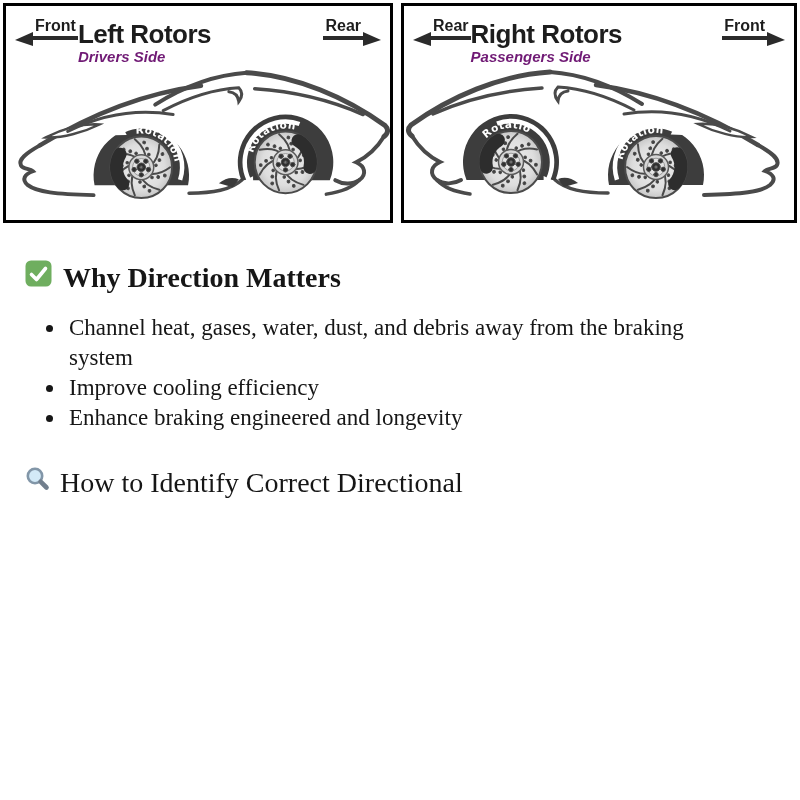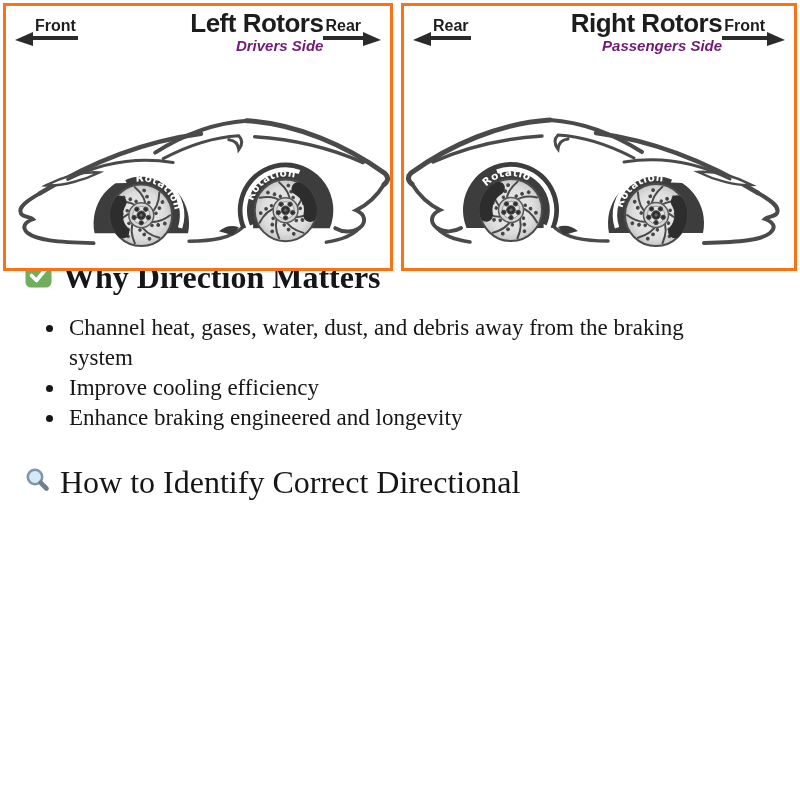--- a/index.html
+++ b/index.html
@@ -1,37 +1,37 @@
 <!DOCTYPE html>
 <html><head>
 <meta charset="utf-8">
 <style>
   html,body{margin:0;padding:0;background:#fff;}
   body{width:800px;font-family:"Liberation Serif",serif;color:#161616;}
 
   
   .figure{position:relative;width:800px;height:224px;background:#fff;}
-  .panel{position:absolute;top:3px;height:268px;border:3px solid #f97316;box-sizing:border-box;background:#fff;}
+  .panel{position:absolute;top:3px;height:220px;border:3px solid #000000;box-sizing:border-box;background:#fff;}
   .panel.left{left:3px;width:390px;}
   .panel.right{left:401px;width:396px;}
   .panel-header{position:absolute;top:3px;left:9px;right:9px;display:flex;justify-content:space-between;z-index:2;}
-  .panel-title-wrap{flex:1;text-align:right;margin-top:1px;}
+  .panel-title-wrap{flex:1;text-align:left;margin-top:12px;}
   .panel-title{font:bold 26px/27px "Liberation Sans",sans-serif;letter-spacing:-0.5px;color:#1d1d1d;}
   .panel-sub{font:bold italic 15px/17px "Liberation Sans",sans-serif;color:#701a75;}
   .dir{display:flex;align-items:flex-end;margin-top:7px;font:bold 16px/18px "Liberation Sans",sans-serif;color:#1d1d1d;height:24px;}
   .dir .lbl{border-bottom:4px solid #2b2b2b;padding:0 2px 1px 2px;}
   .tri{width:0;height:0;border-top:8px solid transparent;border-bottom:6px solid transparent;margin-bottom:-6px;}
   .tri.l{border-right:18px solid #2b2b2b;}
   .tri.r{border-left:18px solid #2b2b2b;}
   .car-svg{position:absolute;left:0;bottom:1px;width:100%;height:158px;}
 
   
   .article{padding:12px 25px 20px 25px;font-size:23px;line-height:35px;}
   .intro{margin:0 0 24px 0;max-width:725px;}
-  .h2{display:flex;align-items:center;gap:11px;font-size:32px;line-height:35px;margin:24px 0 18px 0;font-weight:bold;}
+  .h2{display:flex;align-items:center;gap:11px;font-size:28px;line-height:35px;margin:24px 0 18px 0;font-weight:bold;}
   .h2.light{font-weight:normal;gap:9px;margin:32px 0 16px 0;}
   .emoji{flex:0 0 auto;display:inline-block;}
   .lead{margin:0 0 6px 0;}
   ul{margin:14px 0 26px 0;padding-left:41px;}
   li{line-height:30px;max-width:665px;padding-left:3px;}
 </style>
 </head>
 <body>
 
 <div class="figure">

